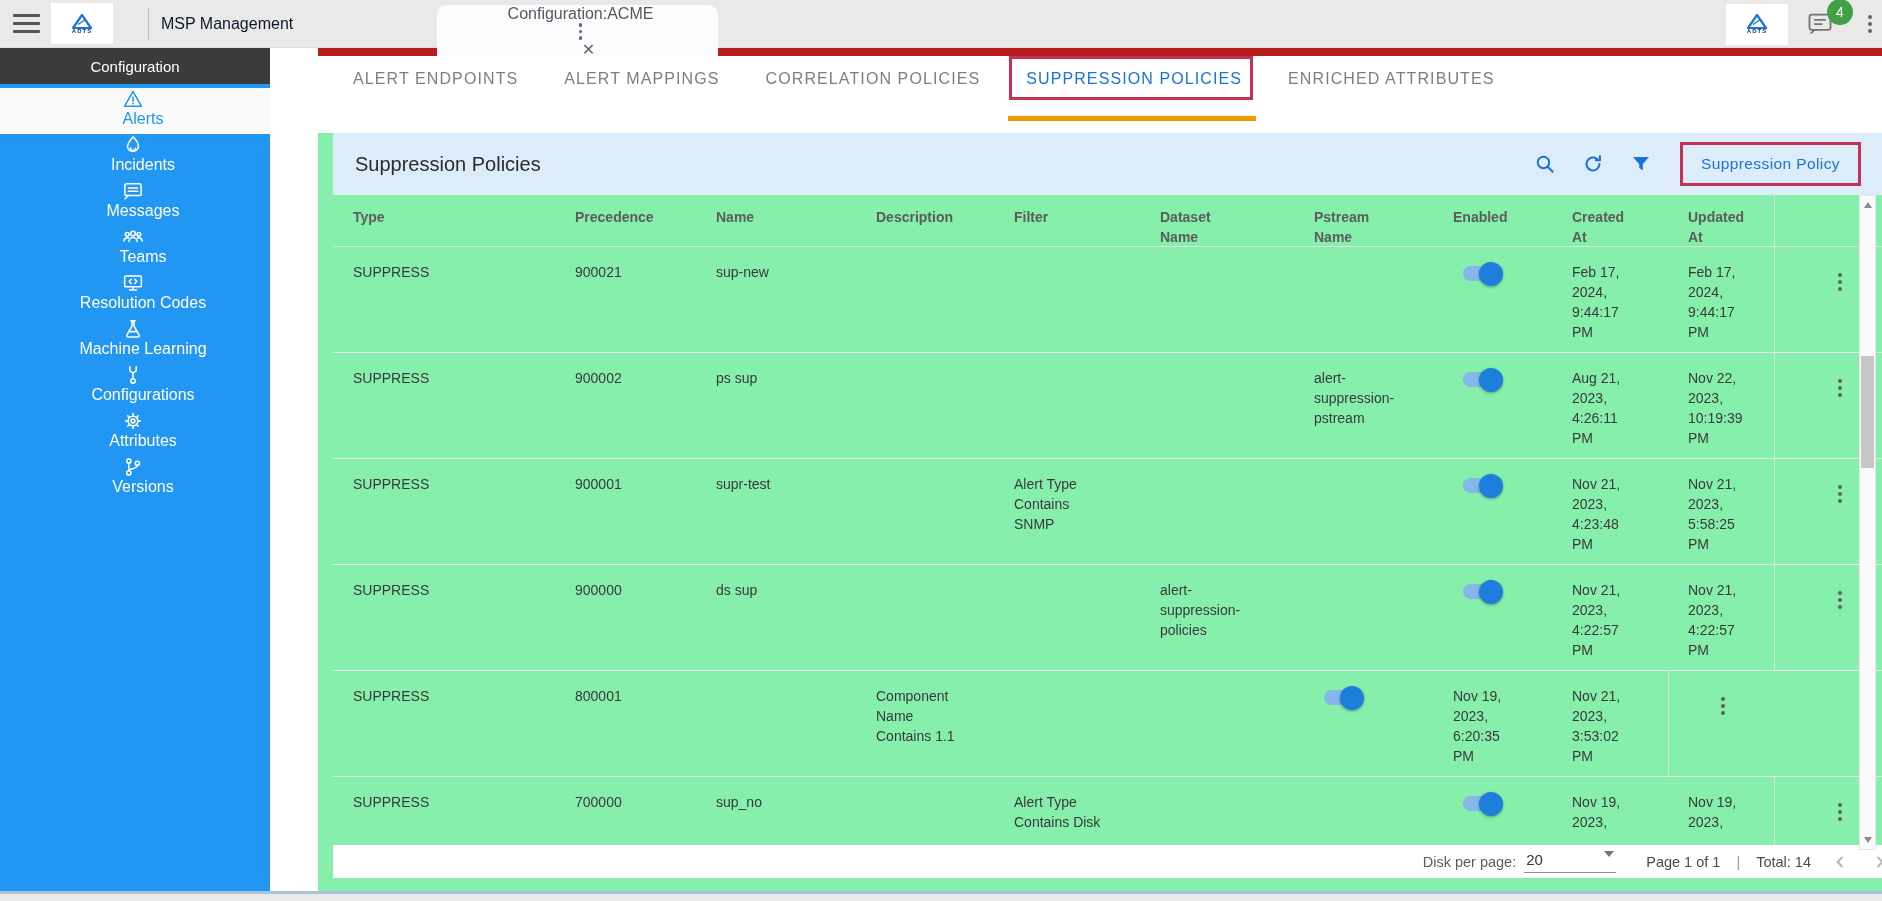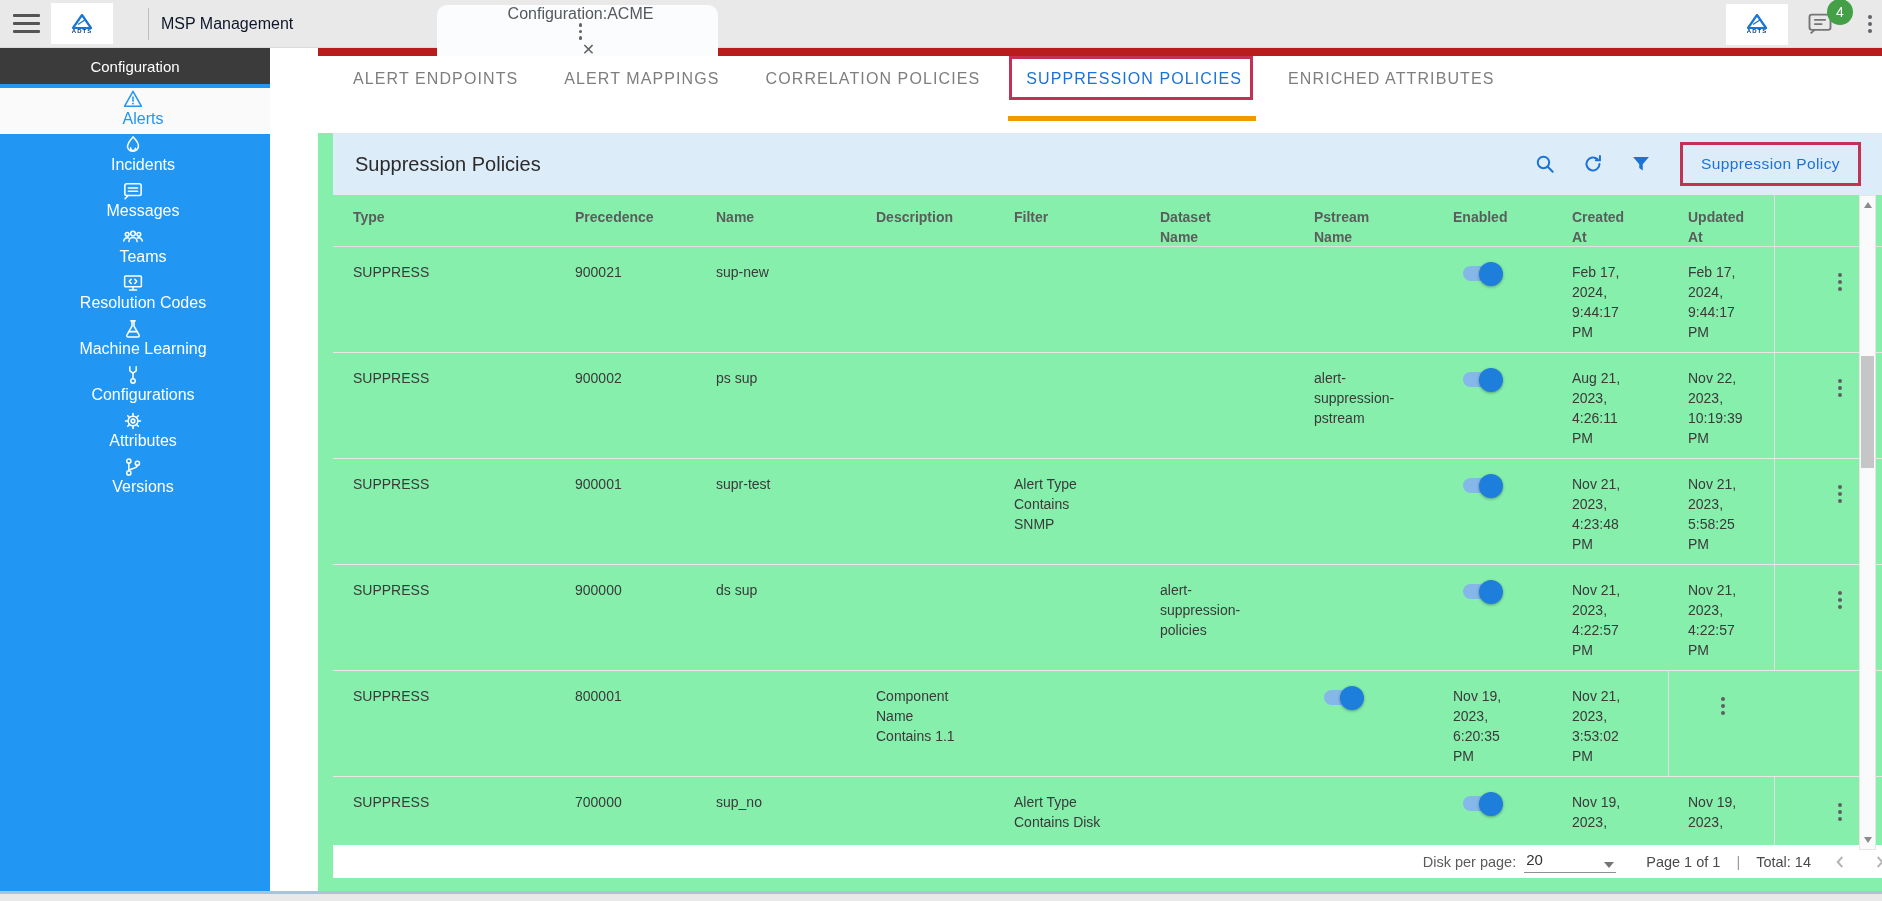--- a/index.html
+++ b/index.html
@@ -78,21 +78,21 @@
   .clamp-pstream { display:block; max-width:96px; }
   .cell.enabled { padding-left:30px; padding-top:17px; }
   .switch { display:inline-block; width:37px; height:15px; border-radius:8px; background:#85b7e9;
     position:relative; cursor:pointer; margin-top:2px; }
   .switch::after { content:''; position:absolute; right:-3px; top:-4.5px; width:24px; height:24px;
     border-radius:50%; background:#1e7edc; box-shadow:0 1px 3px rgba(0,0,0,.35); }
 
   .pagination { height:33px; display:flex; align-items:center; justify-content:flex-end;
     font-size:14.5px; color:#4a4a4a; padding-right:12px; background:#fff; }
   .rpp-label { color:#5c5c5c; }
-  .rpp-select { display:inline-flex; align-items:flex-end; justify-content:space-between;
+  .rpp-select { display:inline-flex; align-items:flex-start; justify-content:space-between;
     width:92px; margin-left:8px; border-bottom:1px solid #8f8f8f; padding:0 2px 4px 2px;
     font-size:15px; color:#333; cursor:pointer;gap:32px; }
   .caret { width:0; height:0; border-left:5px solid transparent; border-right:5px solid transparent;
     border-top:6px solid #757575; }
   .page-info { margin-left:30px; }
   .pg-sep { margin-left:16px; color:#9a9a9a; }
   .total-info { margin-left:16px; }
   .chev { margin-left:18px; cursor:pointer; display:flex; }
 
   

